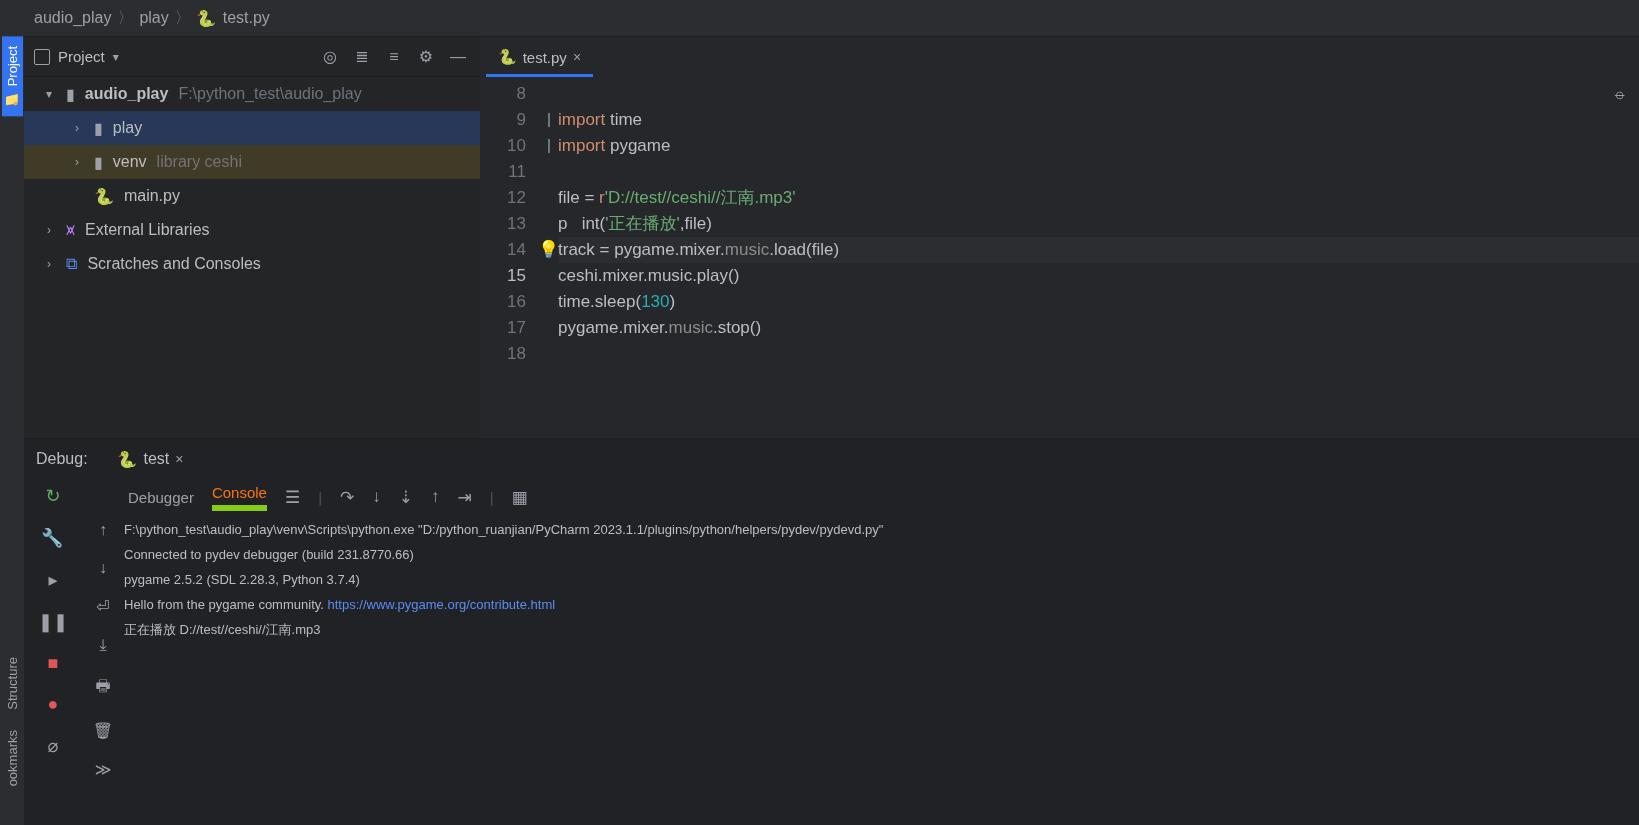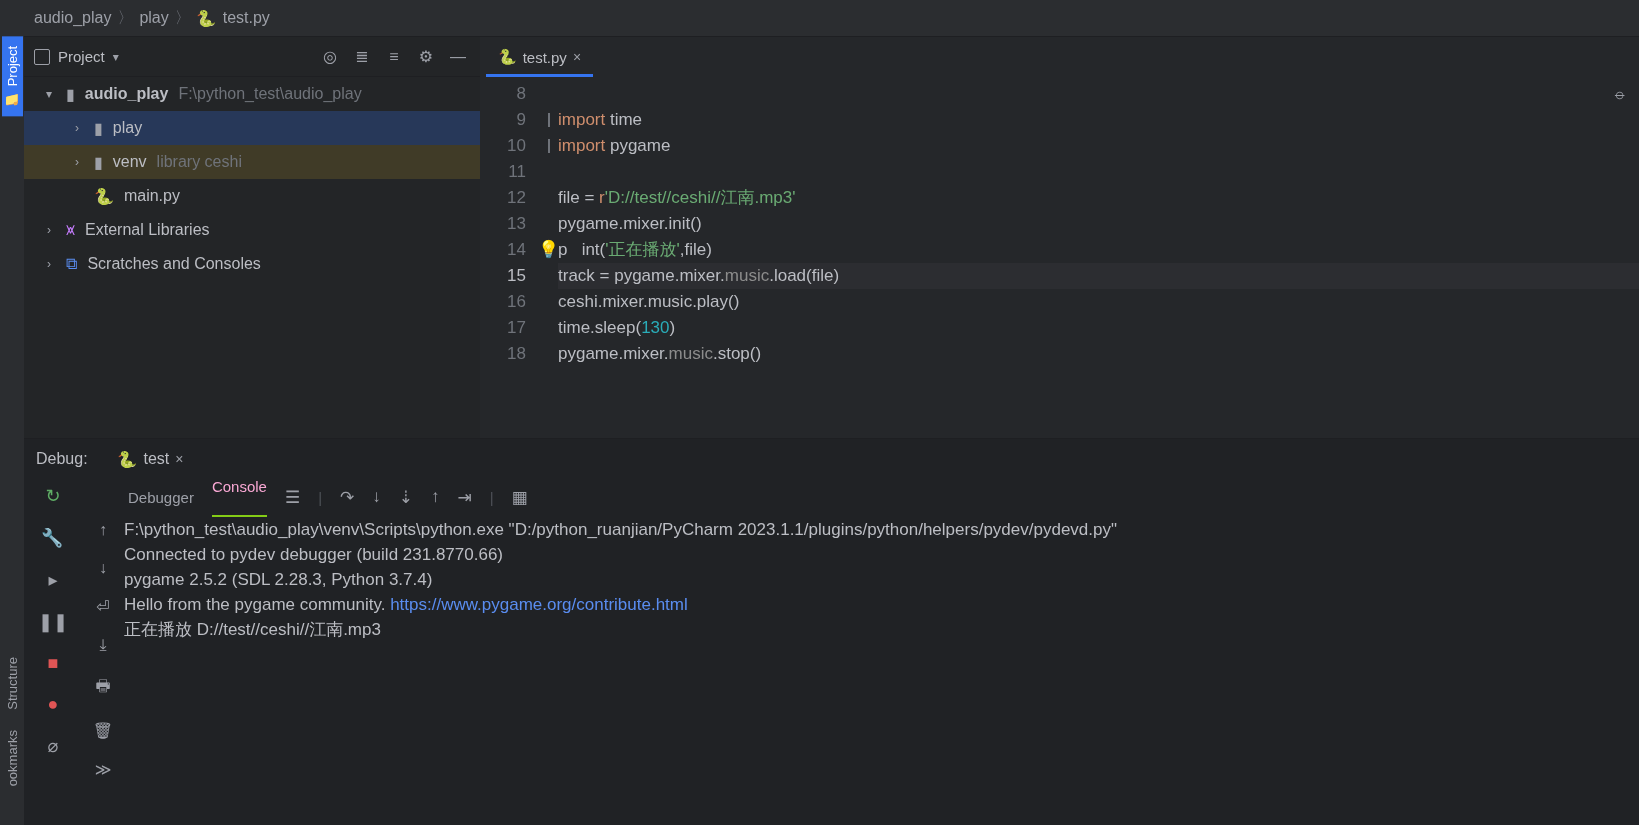--- a/index.html
+++ b/index.html
@@ -63,24 +63,24 @@
   .dbg-top{height:40px;display:flex;align-items:center;padding-left:12px;gap:22px;color:#bcbec4;font-size:16px}
   .dbg-top .run-tab{display:flex;align-items:center;gap:6px;padding:6px 8px}
   .dbg-top .close{color:#9da0a8;font-size:14px}
   .dbg-body{flex:1;display:flex}
   .dbg-rail{width:58px;display:flex;flex-direction:column;align-items:center;gap:20px;padding-top:6px;color:#9da0a8;font-size:18px}
   .dbg-rail .green{color:#5fad65}
   .dbg-rail .red{color:#e05555}
   .dbg-rail2{width:42px;display:flex;flex-direction:column;align-items:center;gap:20px;padding-top:42px;color:#9da0a8;font-size:16px}
   .dbg-main{flex:1;display:flex;flex-direction:column}
   .dbg-tabs{height:36px;display:flex;align-items:center;gap:18px;padding-left:4px;color:#9da0a8;font-size:15px}
-  .dbg-tabs .active{color:#f9a8d4;border-bottom:2px solid #84cc16;padding-bottom:20px}
+  .dbg-tabs .active{color:#f97316;border-bottom:6px solid #84cc16;padding-bottom:4px}
   .dbg-tabs .sep{color:#4e5157}
   .dbg-tabs .ico{font-size:17px}
-  .console{flex:1;font-family:Consolas,"Courier New",monospace;font-size:17px;line-height:25px;color:#bcbec4;padding:2px 0 0 0;overflow:hidden}
+  .console{flex:1;font-family:Consolas,"Courier New",monospace;font-size:13px;line-height:25px;color:#bcbec4;padding:2px 0 0 0;overflow:hidden}
   .console a{color:#5a8df0;}
 </style>
 </head>
 <body>
 
 <div class="crumbs">
   <span>audio_play</span>
   <span class="sep">〉</span>
   <span>play</span>
   <span class="sep">〉</span>
@@ -189,21 +189,20 @@
             <div></div>
             <div></div>
             <div></div>
         </div>
         <div class="code">
           <div class="ln"> </div>
           <div class="ln"><span class="kw">import</span> time</div>
           <div class="ln"><span class="kw">import</span> pygame</div>
           <div class="ln"> </div>
           <div class="ln">file = <span class="kw">r</span><span class="str">'D://test//ceshi//江南.mp3'</span></div>
-          <div class="ln">pygame.mixer.init()</div>
           <div class="ln">p<span class="fn">   </span>int(<span class="str">'正在播放'</span>,file)</div>
           <div class="ln cur">track = pygame.mixer.<span class="mute">music</span>.load(file)</div>
           <div class="ln">ceshi.mixer.music.play()</div>
           <div class="ln">time.sleep(<span class="num">130</span>)</div>
           <div class="ln">pygame.mixer.<span class="mute">music</span>.stop()</div>
         </div>
       </div>
     </div>
   </div>
 

